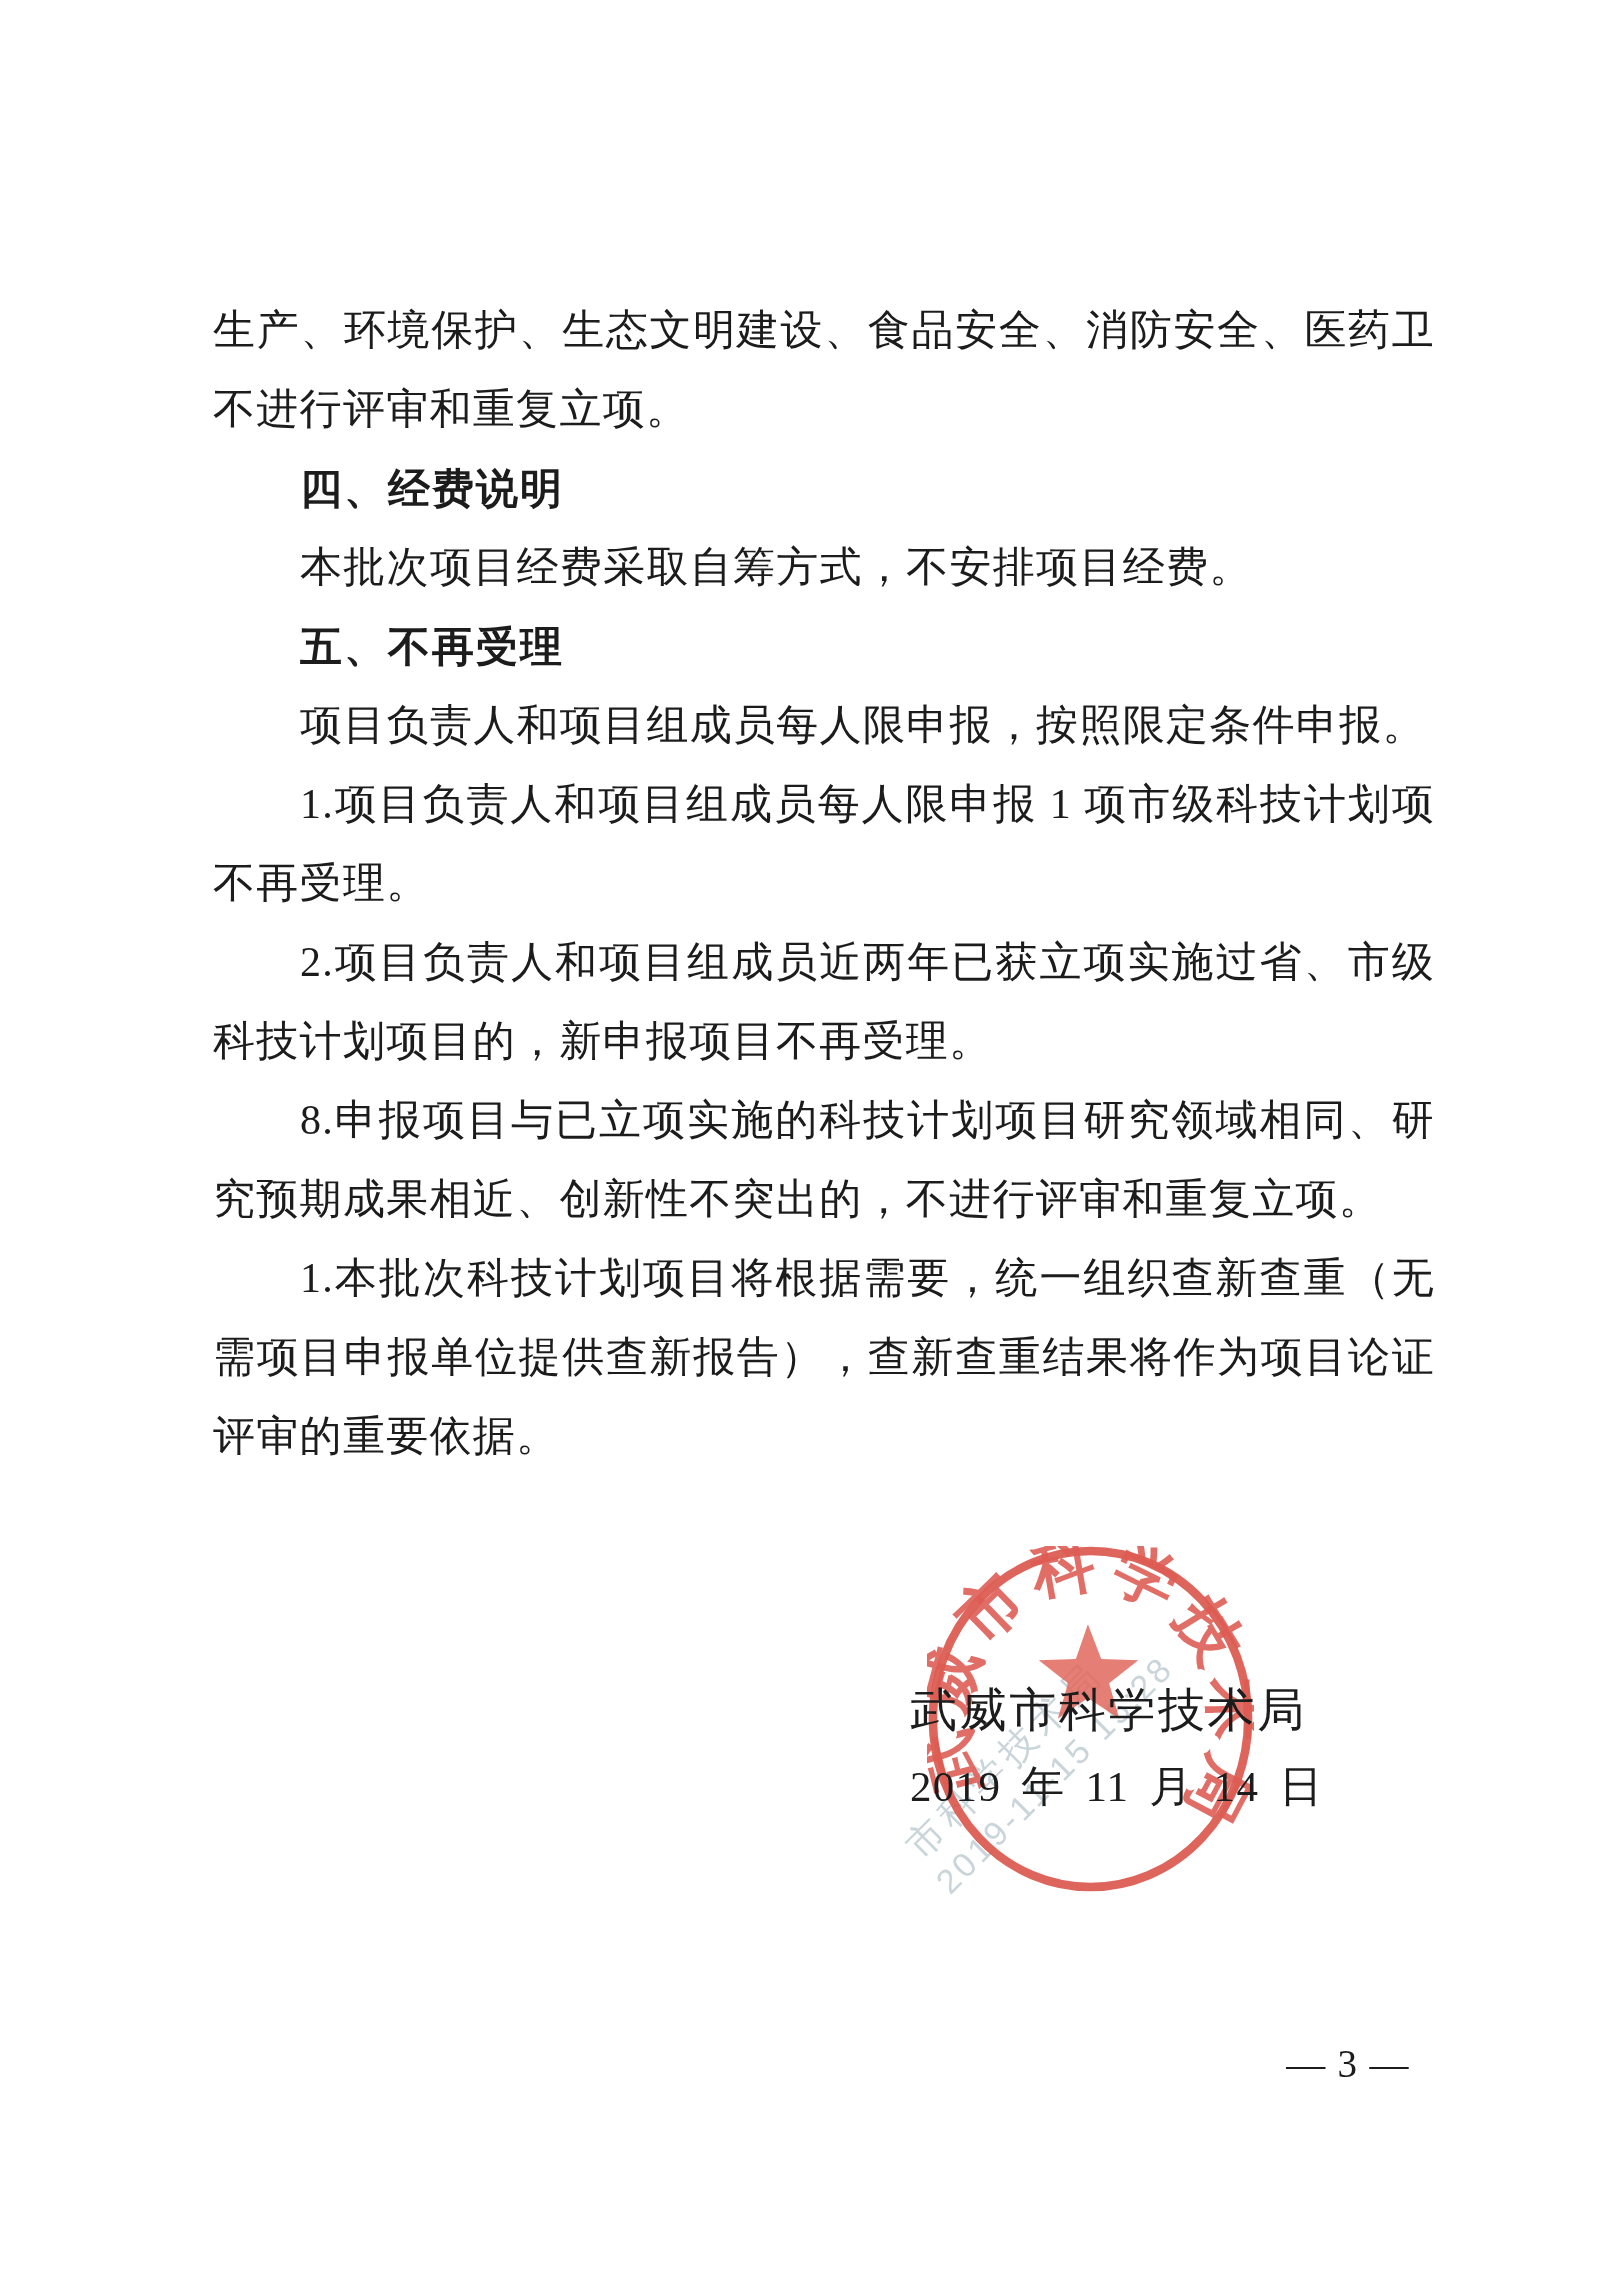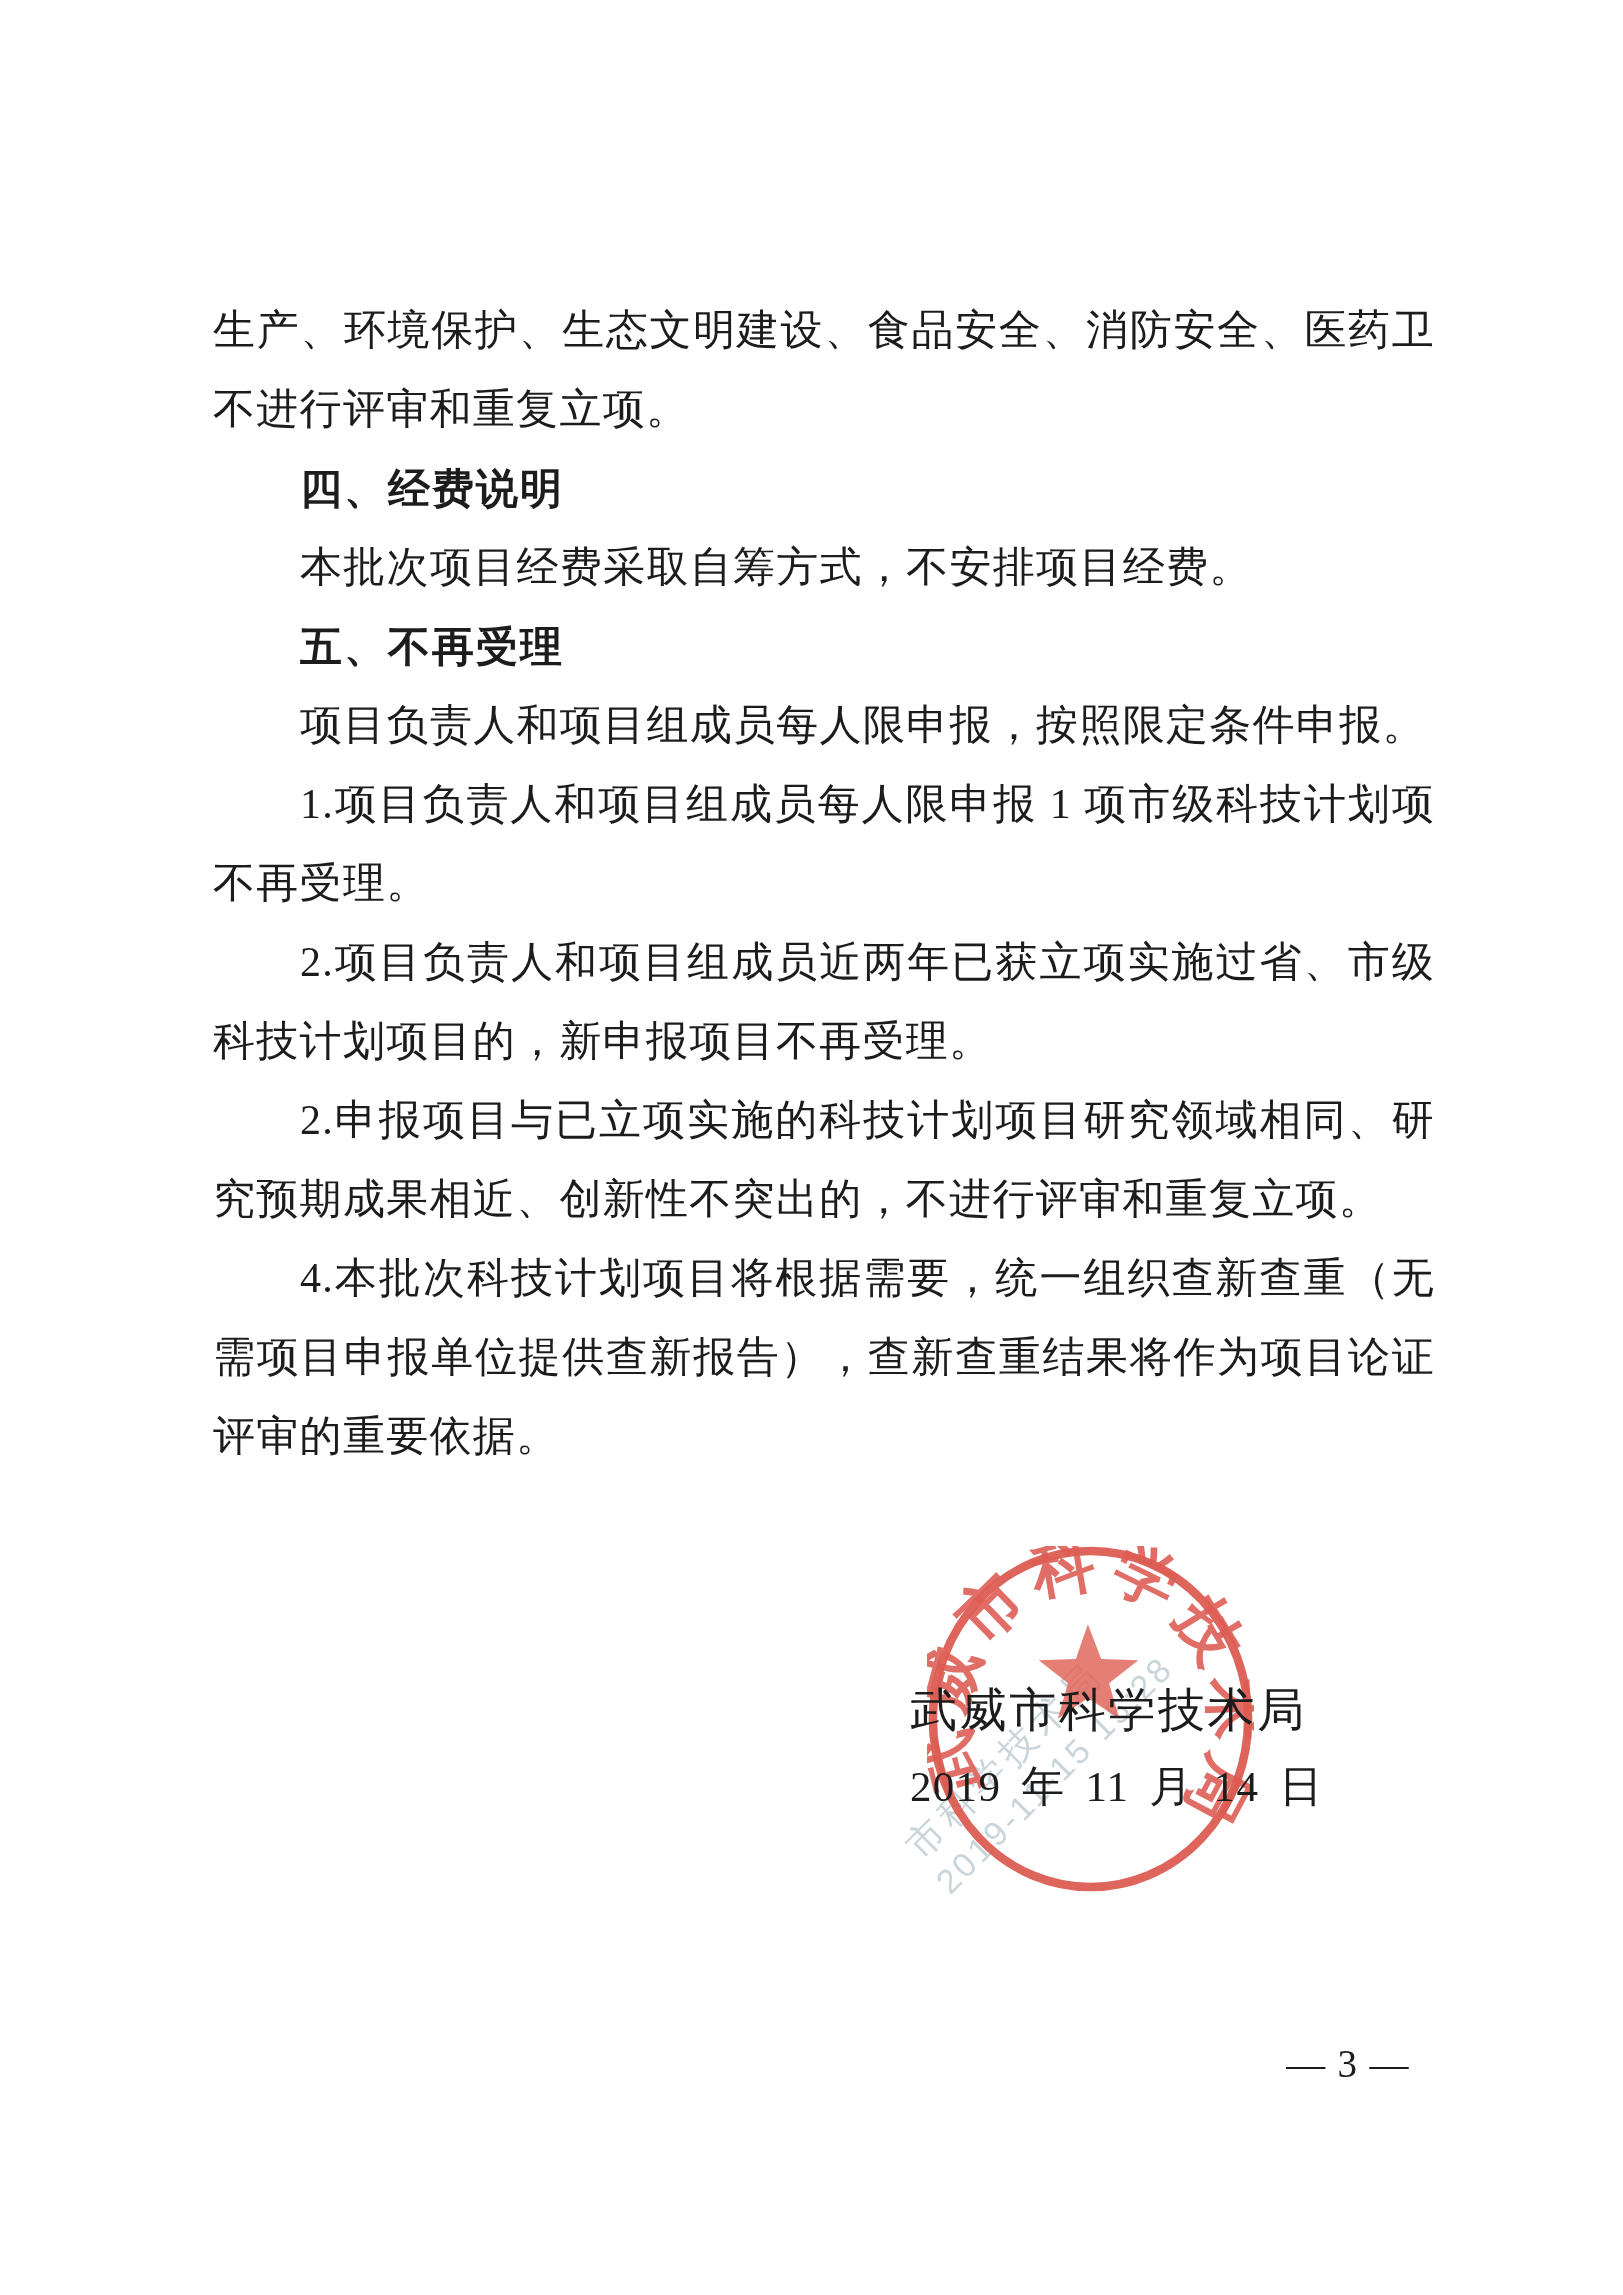--- a/index.html
+++ b/index.html
@@ -55,23 +55,23 @@
     <div class="line fill">生产、环境保护、生态文明建设、食品安全、消防安全、医药卫</div>
     <div class="line">不进行评审和重复立项。</div>
     <div class="line indent bold-head">四、经费说明</div>
     <div class="line indent">本批次项目经费采取自筹方式，不安排项目经费。</div>
     <div class="line indent bold-head">五、不再受理</div>
     <div class="line indent">项目负责人和项目组成员每人限申报，按照限定条件申报。</div>
     <div class="line indent fill">1.项目负责人和项目组成员每人限申报 1 项市级科技计划项</div>
     <div class="line">不再受理。</div>
     <div class="line indent fill">2.项目负责人和项目组成员近两年已获立项实施过省、市级</div>
     <div class="line">科技计划项目的，新申报项目不再受理。</div>
-    <div class="line indent fill">2.申报项目与已立项实施的科技计划项目研究领域相同、研</div>
+    <div class="line indent fill">8.申报项目与已立项实施的科技计划项目研究领域相同、研</div>
     <div class="line">究预期成果相近、创新性不突出的，不进行评审和重复立项。</div>
-    <div class="line indent fill">4.本批次科技计划项目将根据需要，统一组织查新查重（无</div>
+    <div class="line indent fill">1.本批次科技计划项目将根据需要，统一组织查新查重（无</div>
     <div class="line fill">需项目申报单位提供查新报告），查新查重结果将作为项目论证</div>
     <div class="line">评审的重要依据。</div>
   </div>
 
   <div class="seal">
     <div class="wm wm1">市科学技术局</div>
     <div class="wm wm2">2019-11-15 15:28</div>
     <svg width="327" height="346" viewBox="0 0 500 528">
       <ellipse cx="250" cy="264" rx="241" ry="257" fill="none" stroke="#d9544a" stroke-width="13" opacity="0.9"></ellipse>
       <polygon points="246,119 266.4,172.3 323.1,174.3 278.4,209.2 294,263.7 246,232 200,263.7 215.6,209.2 170.9,174.3 227.6,172.3" fill="#e0675d" opacity="0.85"></polygon>

